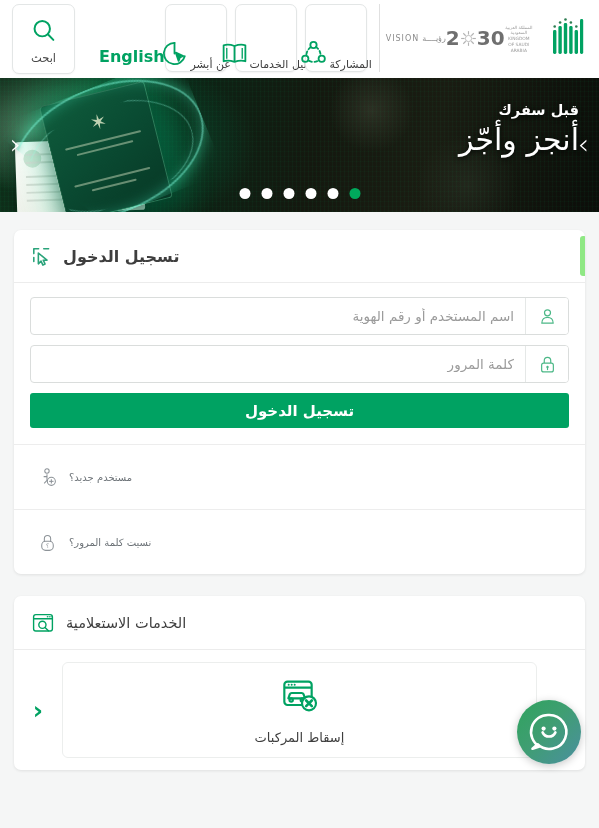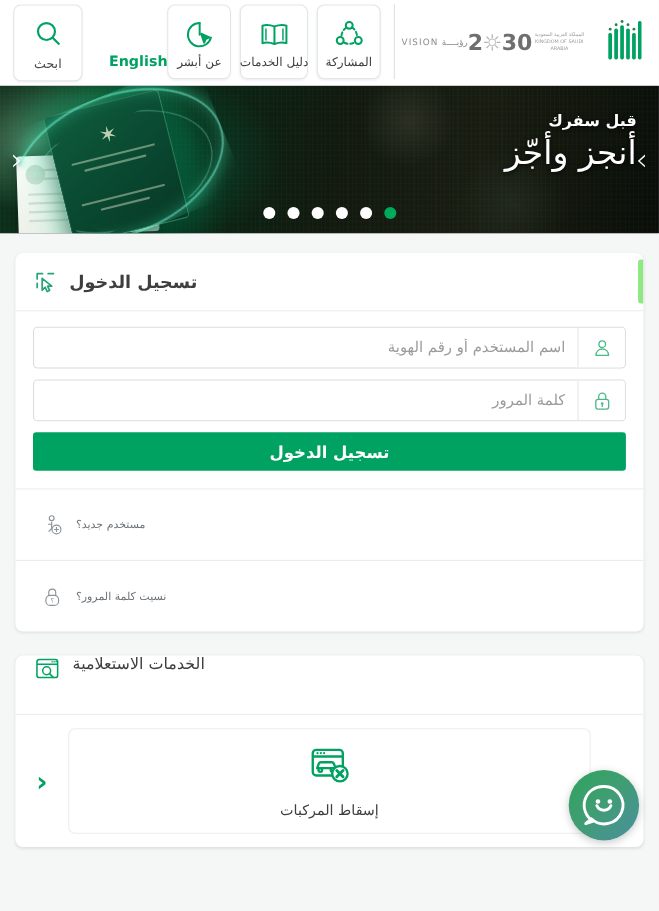--- a/index.html
+++ b/index.html
@@ -42,21 +42,21 @@
   .tile-ico { height: 36px; display: flex; align-items: center; justify-content: center; }
   .tile-lbl {
     font-size: 11.5px;
     color: #4a4a4a;
     direction: rtl;
     white-space: nowrap;
     letter-spacing: -0.1px;
   }
   .lang-link {
     margin-left: 24px;
-    font-size: 13px;
+    font-size: 16px;
     font-weight: bold;
     color: #00a262;
     align-self: center;
     margin-top: 34px;
     cursor: pointer;
   }
   .hdr-right {
     margin-left: auto;
     display: flex;
     align-items: flex-start;
@@ -64,22 +64,21 @@
     padding-right: 8px;
     padding-top: 4px;
   }
   .nav-tile {
     width: 62px;
     height: 68px;
     border: 1px solid #e3e6e6;
     border-radius: 7px;
     background: #fff;
     display: flex;
-    flex-direction: column;
-    align-items: center;
+    align-items: flex-end;
     justify-content: center;
     gap: 1px;
     box-shadow: 0 1px 2px rgba(0,0,0,0.05);
   }
   .nav-tile .tile-lbl { font-size: 11px; color: #3f3f3f; }
 
   .vision-logo {
     display: flex; flex-direction: row; align-items: center;
     justify-content: center; height: 68px; padding: 0 6px;
     border-left: 1px solid #e0e0e0; margin-left: 4px;
@@ -220,21 +219,21 @@
   }
   .link-row {
     height:65px; display:flex; align-items:center; justify-content:flex-end;
     gap:9px; padding: 0 20px; border-top:1px solid #ededed; cursor:pointer;
   }
   .link-row:first-of-type { border-top:1px solid #ececec; }
   .link-lbl { font-size:10px; color:#6c7277; }
 
   .card2 { margin-top: 22px; }
   .card2-head {
-    height:54px; display:flex; align-items:flex-start; justify-content:flex-end;
+    height:54px; display:flex; align-items:center; justify-content:flex-end;
     gap:10px; padding: 0 16px; border-bottom:1px solid #ececec;
   }
   .card2-title { font-size:14.5px; color:#3e3e3e; }
 
   .svc-area { position:relative; height:120px; display:flex; align-items:stretch; }
   .svc-arrow {
     width:48px; display:flex; align-items:center; justify-content:center;
     font-size:25px; font-weight:bold; cursor:pointer; user-select:none;
   }
   .svc-prev { color:#00a262; }

